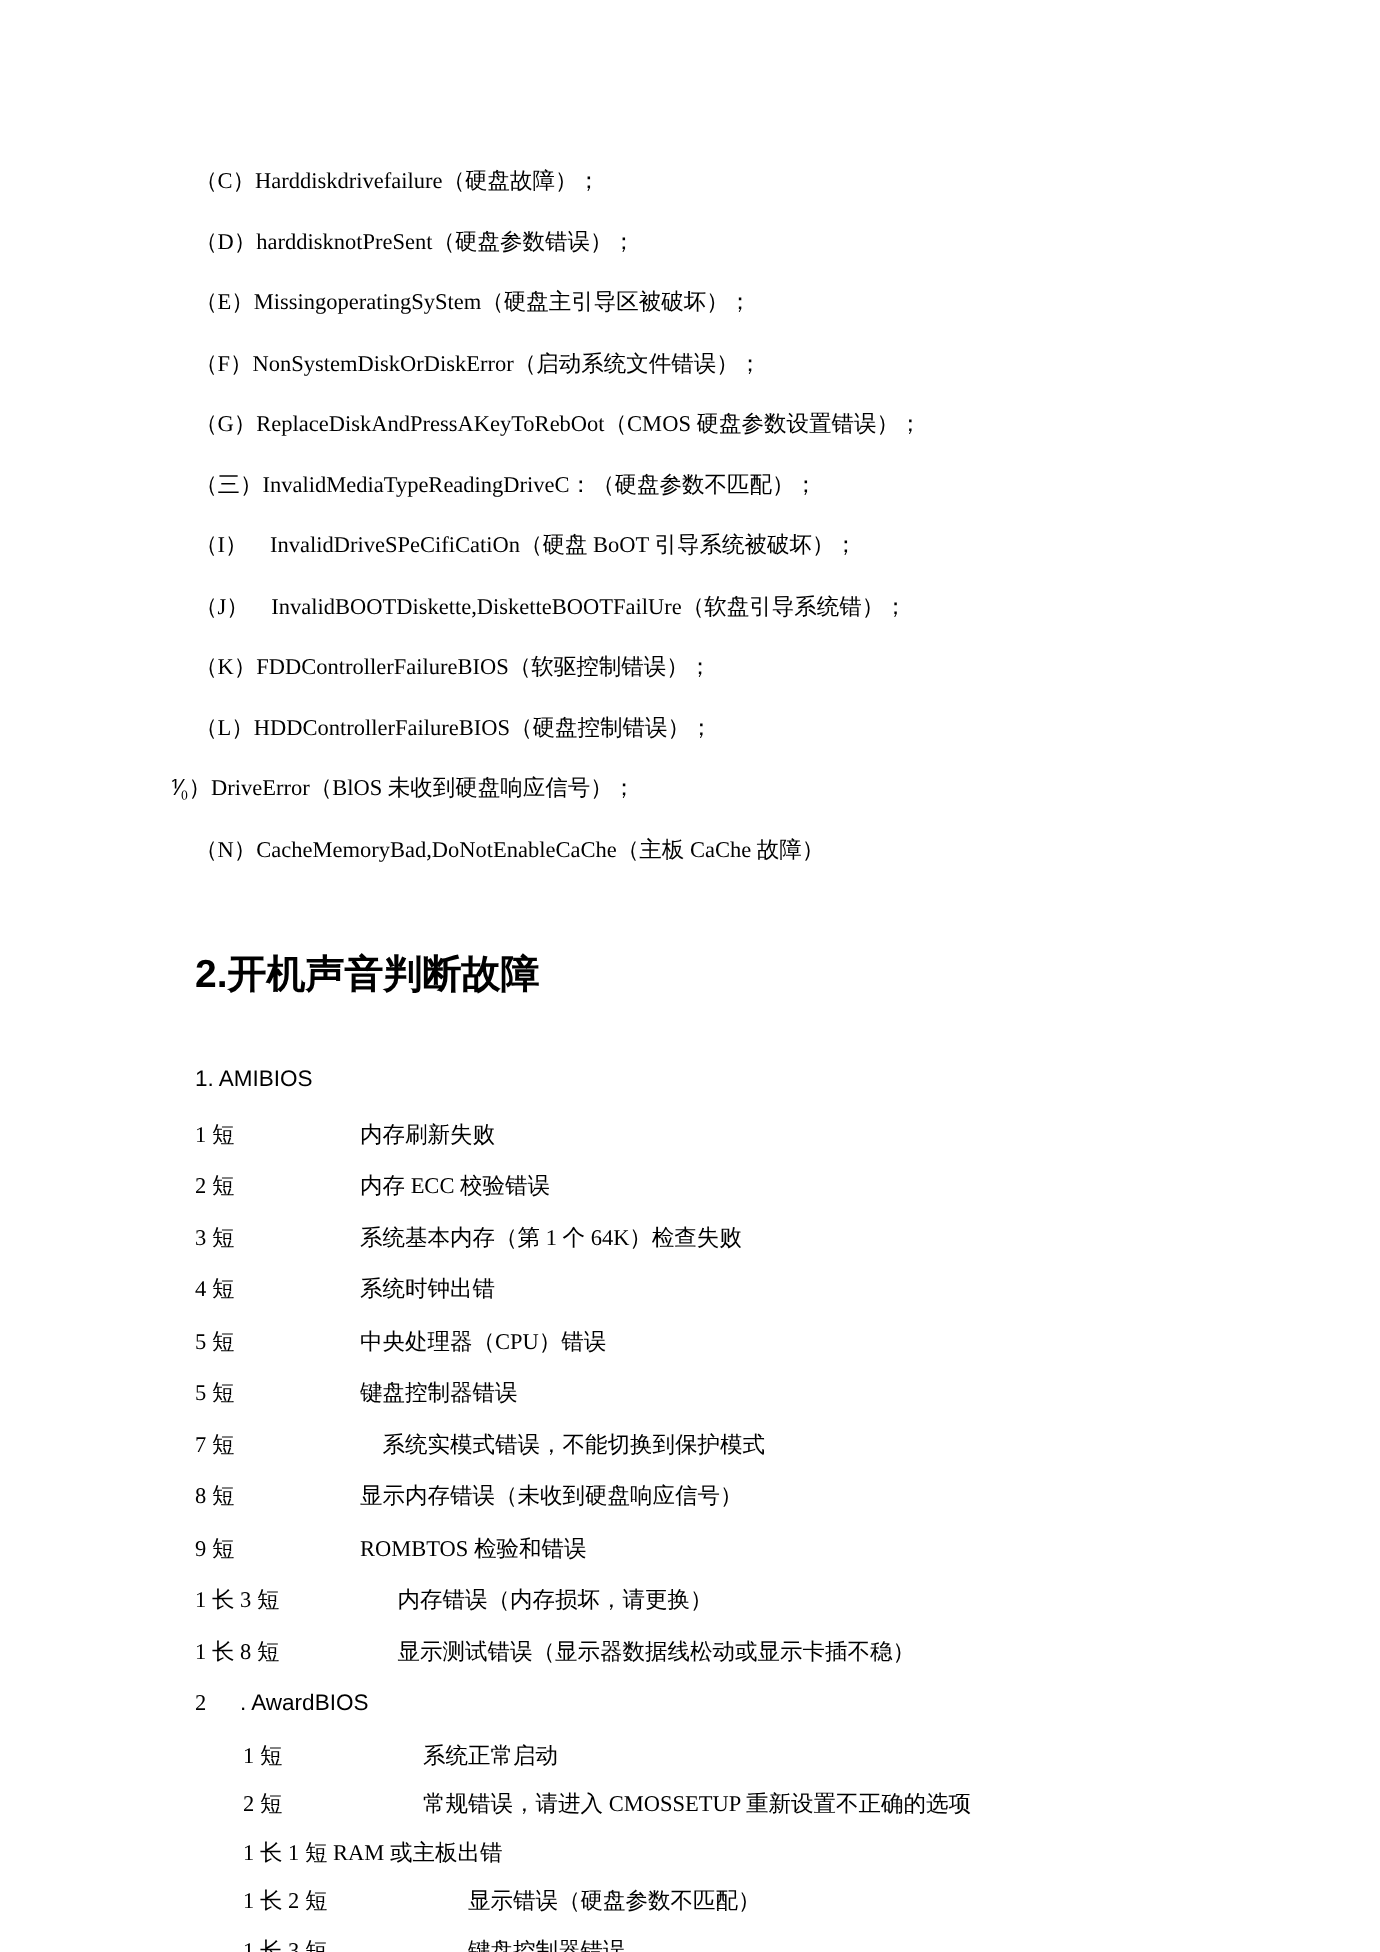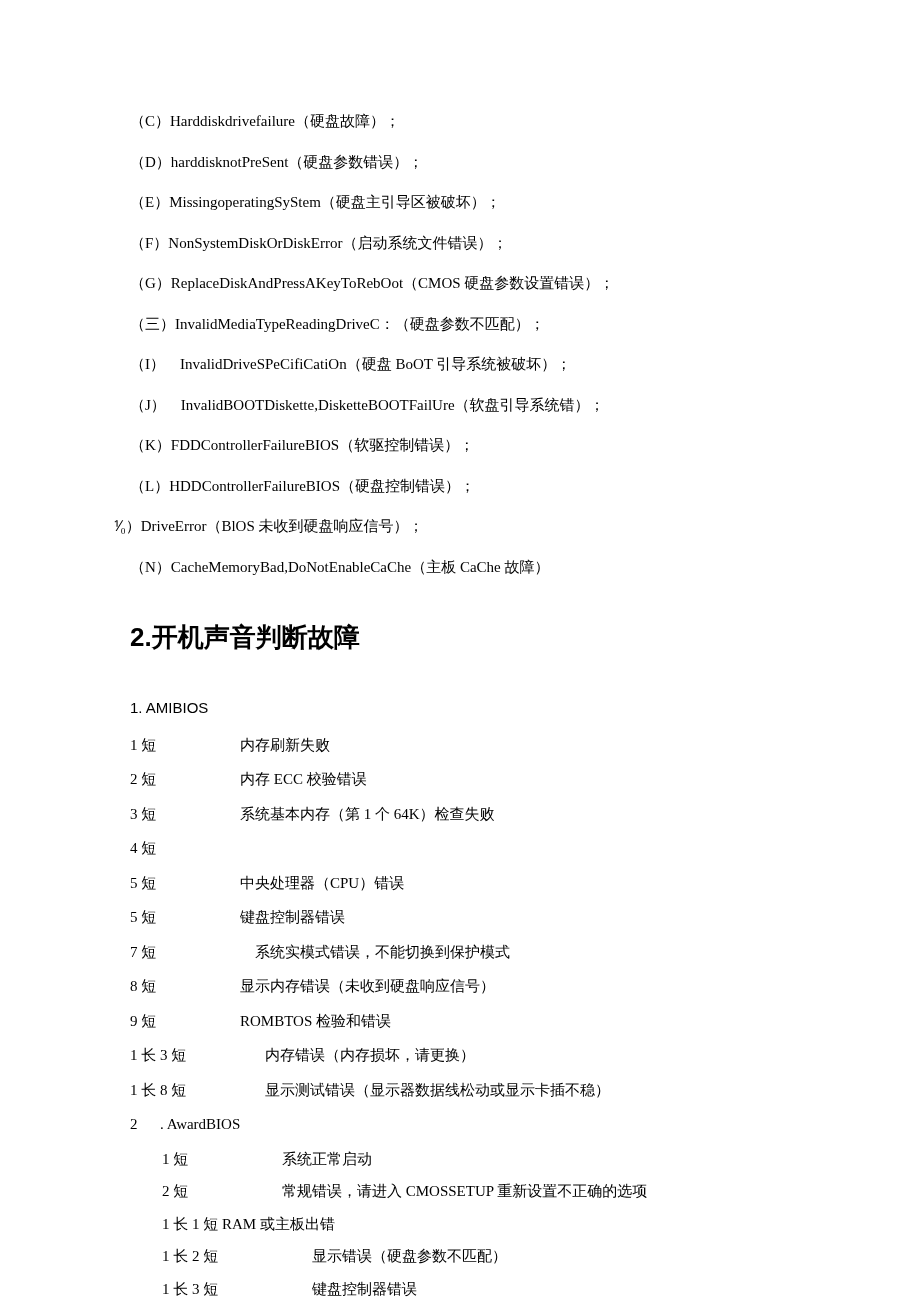--- a/index.html
+++ b/index.html
@@ -11,21 +11,21 @@
     padding: 110px 100px 80px 130px;
     line-height: 1.5;
   }
   .line {
     margin-bottom: 18px;
   }
   .section-title {
     font-size: 26px;
     font-weight: bold;
     font-family: "SimHei", "黑体", sans-serif;
-    margin-top: 40px;
+    margin-top: 52px;
     margin-bottom: 40px;
   }
   .section-title .num {
     font-family: Arial, sans-serif;
   }
   .sub-title {
     font-family: "SimHei", "黑体", sans-serif;
     font-size: 15px;
     margin-bottom: 14px;
   }
@@ -44,21 +44,21 @@
     flex: 1;
   }
   .numbered-sub {
     display: flex;
     margin-bottom: 12px;
   }
   .numbered-sub .n {
     width: 30px;
   }
   .numbered-sub .t {
-    font-family: Liberation Serif, serif;
+    font-family: Liberation Sans, sans-serif;
   }
   .indent-block {
     margin-left: 32px;
   }
   .row-b {
     display: flex;
     margin-bottom: 10px;
   }
   .bcol1 {
     width: 120px;
@@ -103,20 +103,21 @@
   <div class="row">
       <div class="col1">2 短</div>
       <div class="col2">内存 ECC 校验错误</div>
     </div>
   <div class="row">
       <div class="col1">3 短</div>
       <div class="col2">系统基本内存（第 1 个 64K）检查失败</div>
     </div>
   <div class="row">
       <div class="col1">4 短</div>
+      <div class="col2">系统时钟出错</div>
     </div>
   <div class="row">
       <div class="col1">5 短</div>
       <div class="col2">中央处理器（CPU）错误</div>
     </div>
   <div class="row">
       <div class="col1">5 短</div>
       <div class="col2">键盘控制器错误</div>
     </div>
   <div class="row">

